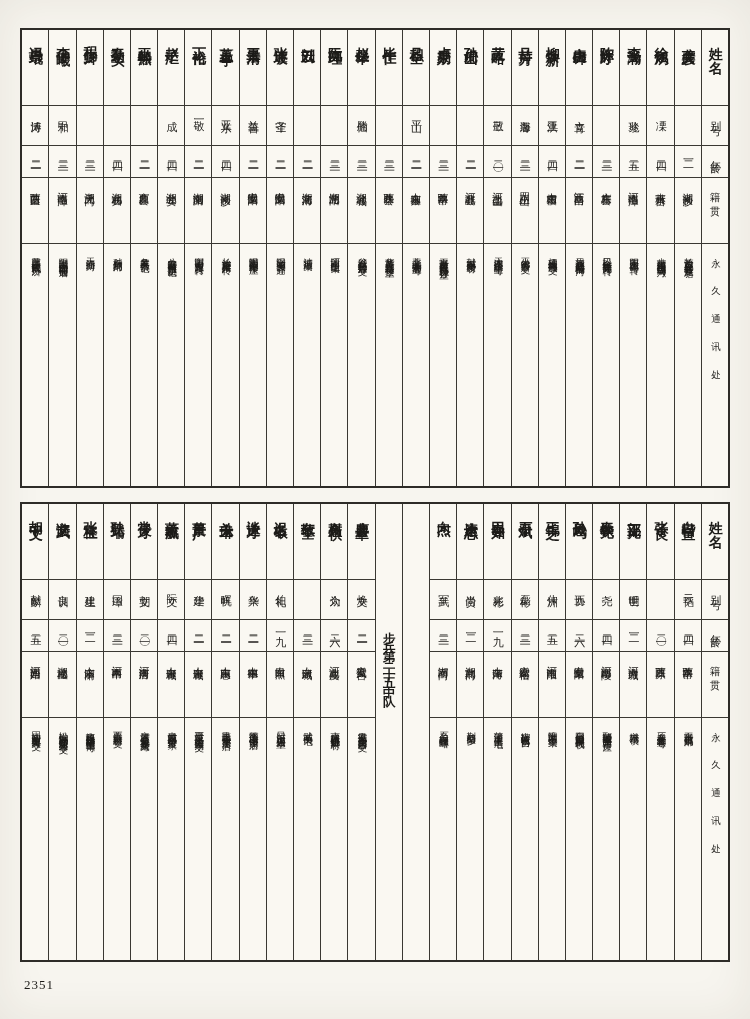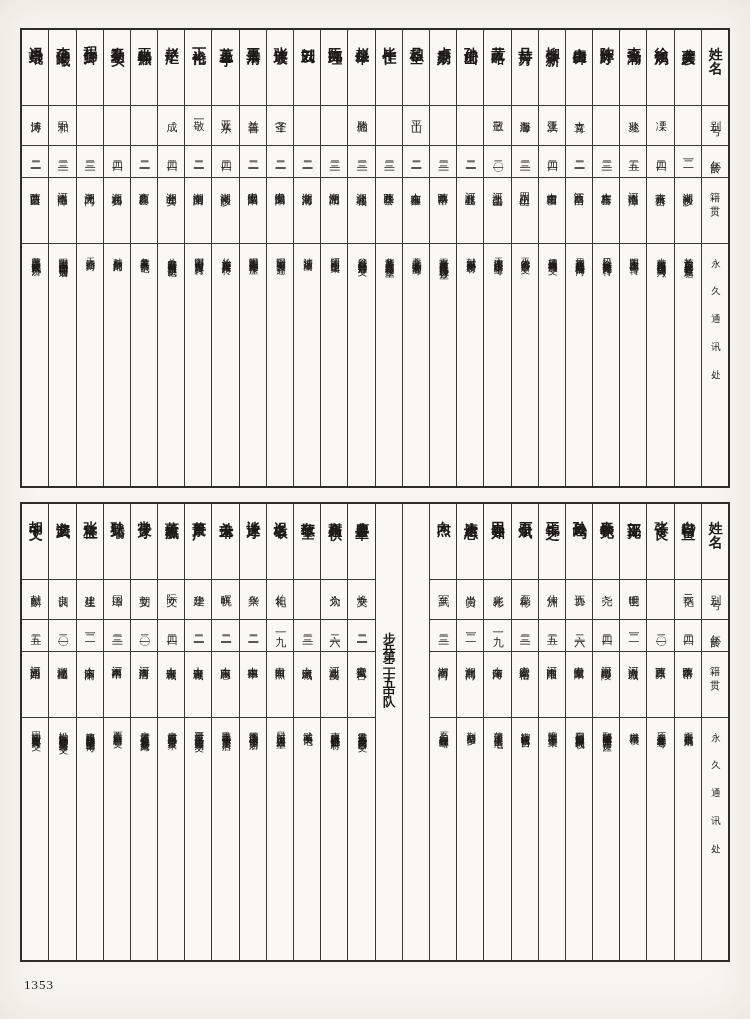--- a/index.html
+++ b/index.html
@@ -953,14 +953,14 @@
         </div>
         <div class="cell native">
           <span class="vtext">河南固始</span>
         </div>
         <div class="cell address">
           <span class="vtext">固始南殷家集万久号交</span>
         </div>
       </div>
     </div>
 
-  <div class="page-number">1353</div>
+  <div class="page-number">2351</div>
 </div>
 
 </body></html>

